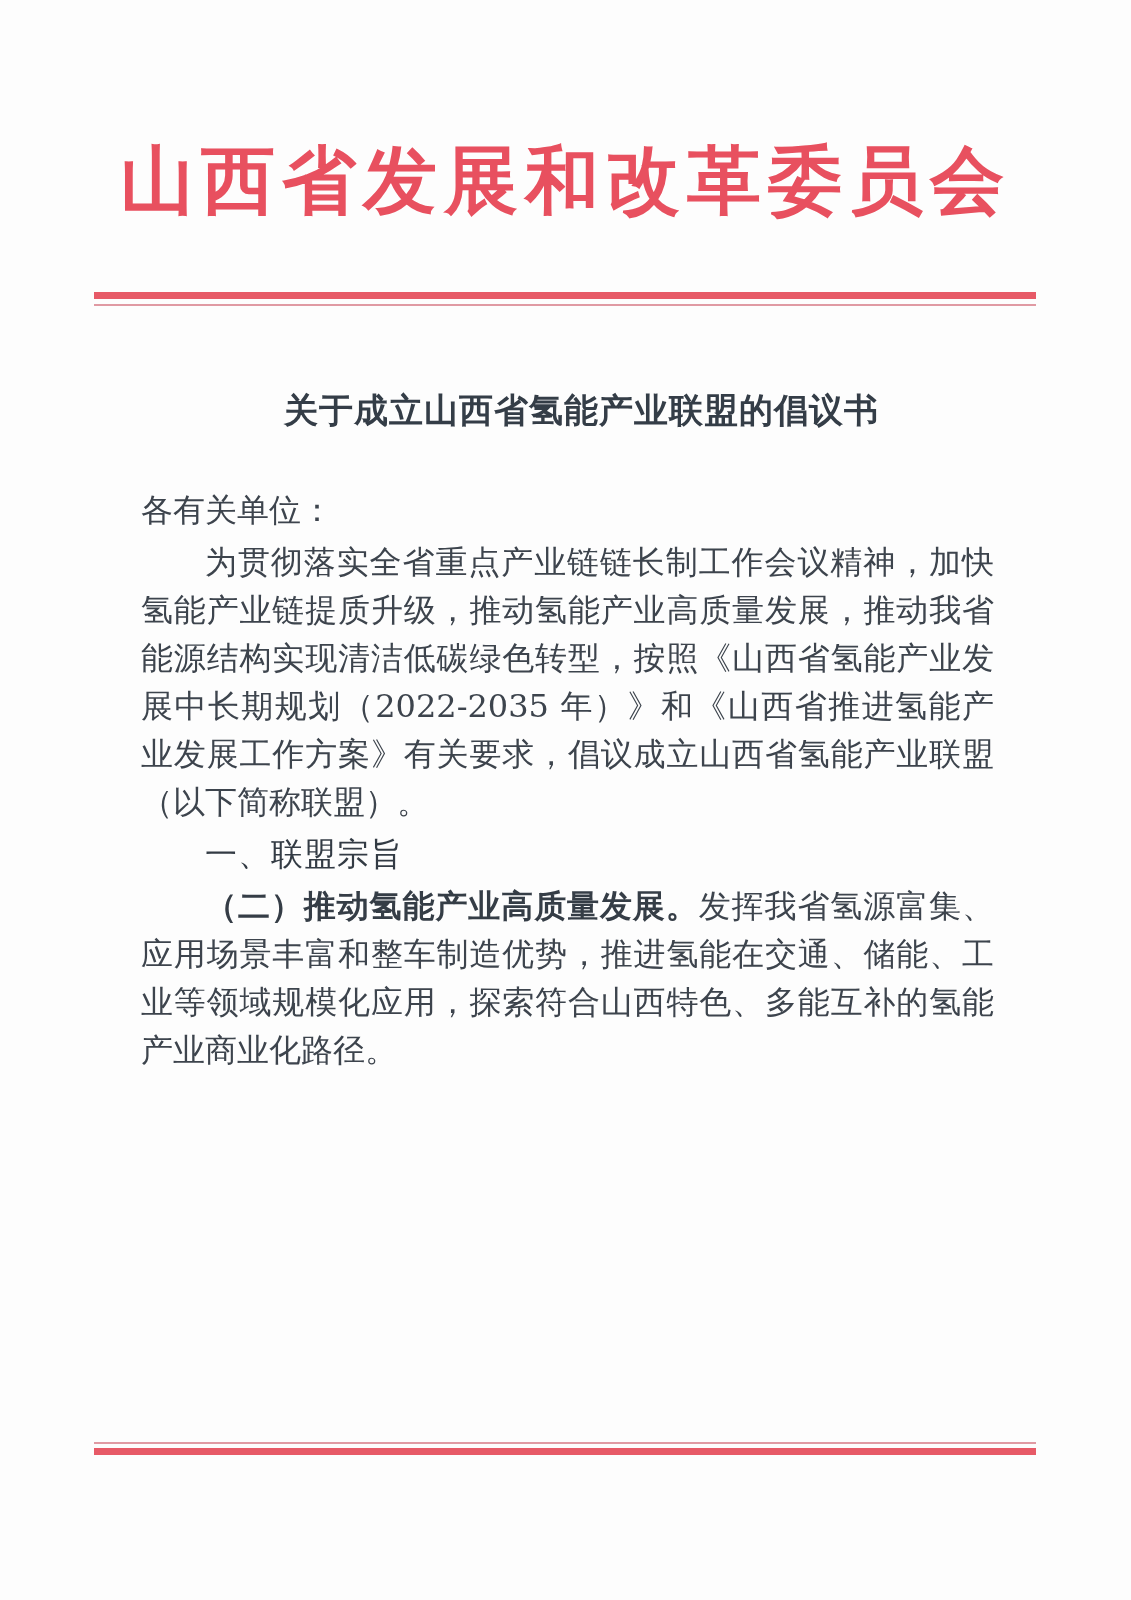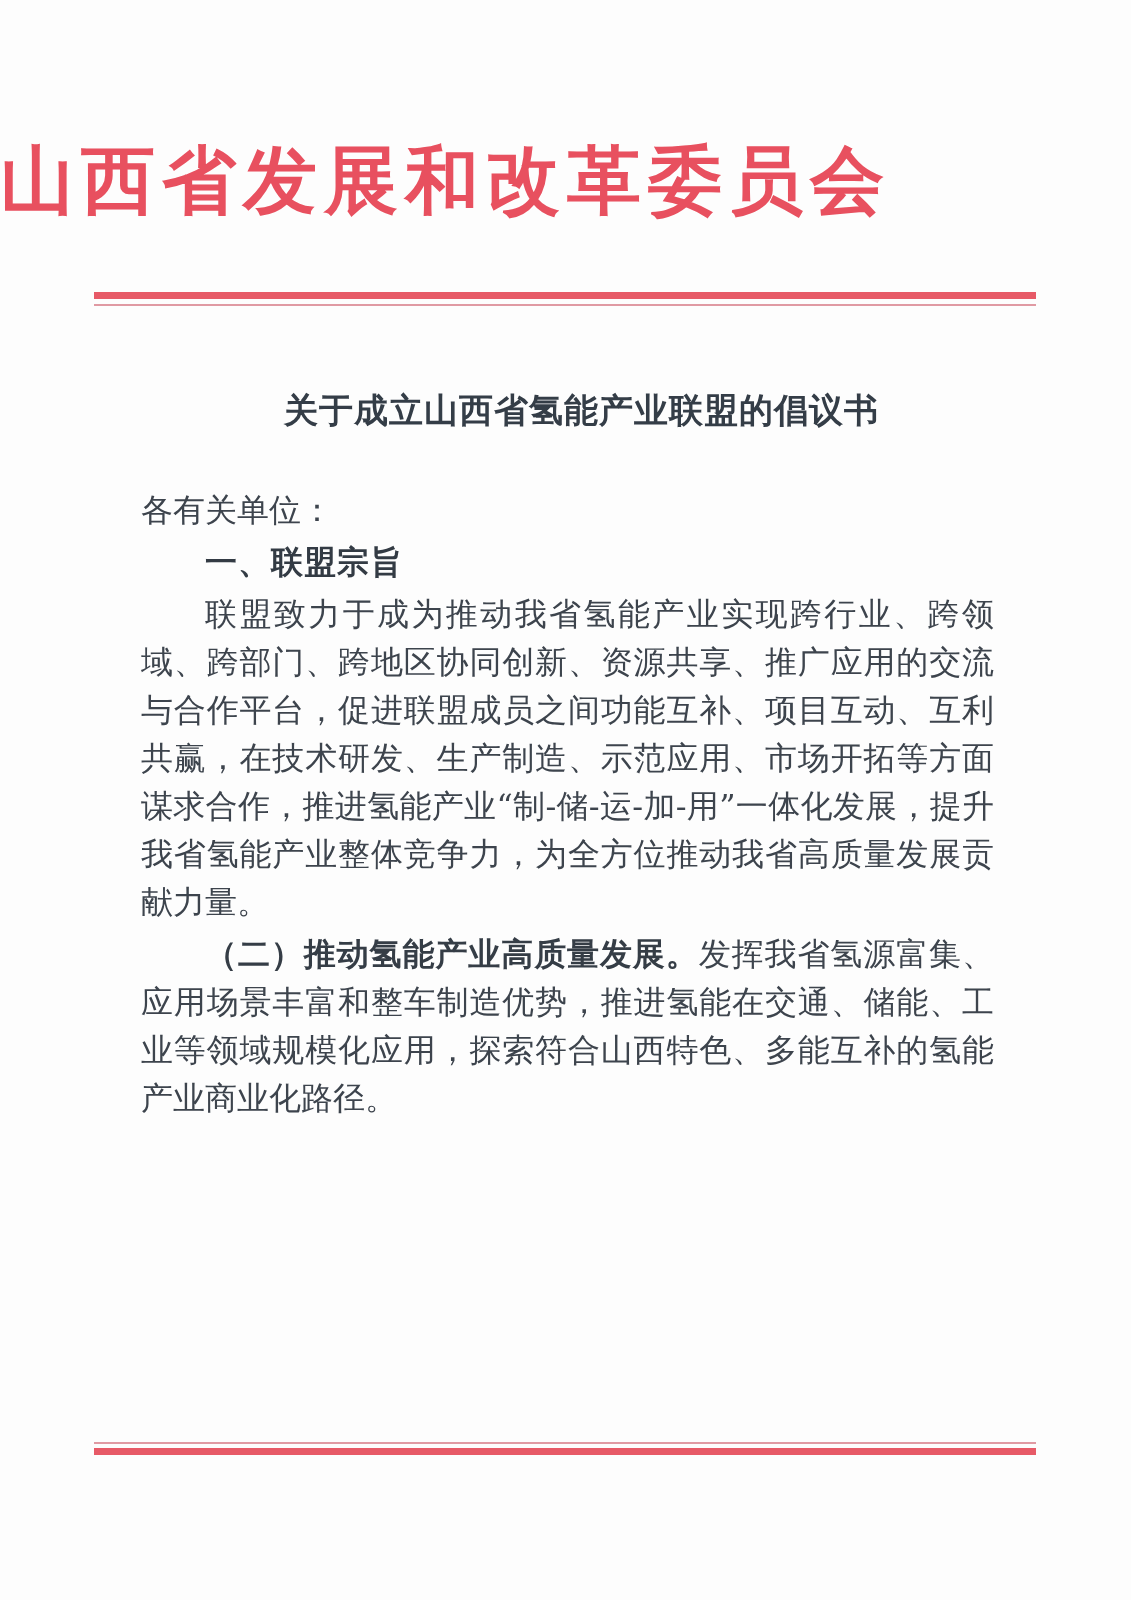--- a/index.html
+++ b/index.html
@@ -14,21 +14,21 @@
     background: #fdfdfd;
     overflow: hidden;
     font-family: "DejaVu Serif", "Liberation Serif", serif;
   }
   
   .agency-name {
     position: absolute;
     top: 132px;
     left: 0;
     width: 100%;
-    text-align: left;
+    text-align: center;
     font-size: 74px;
     font-weight: bold;
     letter-spacing: 7px;
     color: #e8505f;
     white-space: nowrap;
   }
   .rule {
     position: absolute;
     left: 94px;
     width: 942px;
@@ -62,21 +62,21 @@
     overflow: hidden;
     font-size: 32px;
     line-height: 48px;
     text-align: justify;
     color: #3d444d;
   }
   .doc-body p { margin: 4px; }
   .para-indent { text-indent: 2em; }
   .section-heading {
     font-family: "DejaVu Sans", "Liberation Sans", sans-serif;
-    font-weight: bold;
+    font-weight: normal;
     text-indent: 2em;
     color: #333b44;
     letter-spacing: 1px;
   }
   .item-lead { font-weight: bold; color: #353d46; }
 </style>
 </head>
 <body>
 
 <div class="page">
@@ -87,24 +87,24 @@
     <div class="rule-thick"></div>
     <div class="rule-thin"></div>
   </div>
 
   <h1 class="doc-title">关于成立山西省氢能产业联盟的倡议书</h1>
 
   <div class="doc-body">
 
     <p class="salutation">各有关单位：</p>
 
+    <p class="para-indent">为贯彻落实全省重点产业链链长制工作会议精神，加快氢能产业链提质升级，推动氢能产业高质量发展，推动我省能源结构实现清洁低碳绿色转型，按照《山西省氢能产业发展中长期规划（2022-2035 年）》和《山西省推进氢能产业发展工作方案》有关要求，倡议成立山西省氢能产业联盟（以下简称联盟）。</p>
 
     <p class="section-heading">一、联盟宗旨</p>
 
-    <p class="para-indent">联盟致力于成为推动我省氢能产业实现跨行业、跨领域、跨部门、跨地区协同创新、资源共享、推广应用的交流与合作平台，促进联盟成员之间功能互补、项目互动、互利共赢，在技术研发、生产制造、示范应用、市场开拓等方面谋求合作，推进氢能产业“制-储-运-加-用”一体化发展，提升我省氢能产业整体竞争力，为全方位推动我省高质量发展贡献力量。</p>
 
 
 
     <p class="para-indent"><span class="item-lead">（二）推动氢能产业高质量发展。</span><span>发挥我省氢源富集、应用场景丰富和整车制造优势，推进氢能在交通、储能、工业等领域规模化应用，探索符合山西特色、多能互补的氢能产业商业化路径。</span></p>
 
   </div>
 
   <div class="rule rule-bottom">
     <div class="rule-thin"></div>
     <div class="rule-thick"></div>

